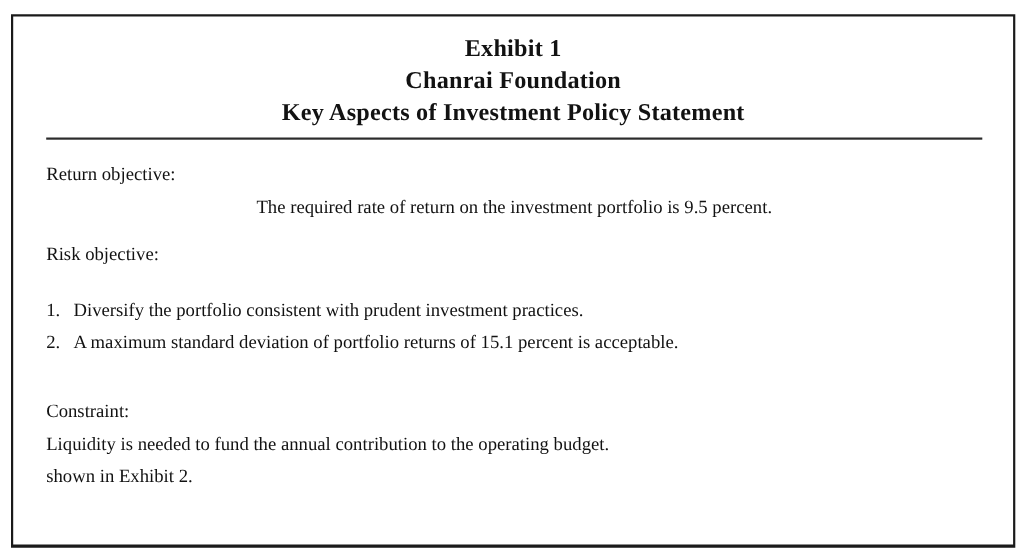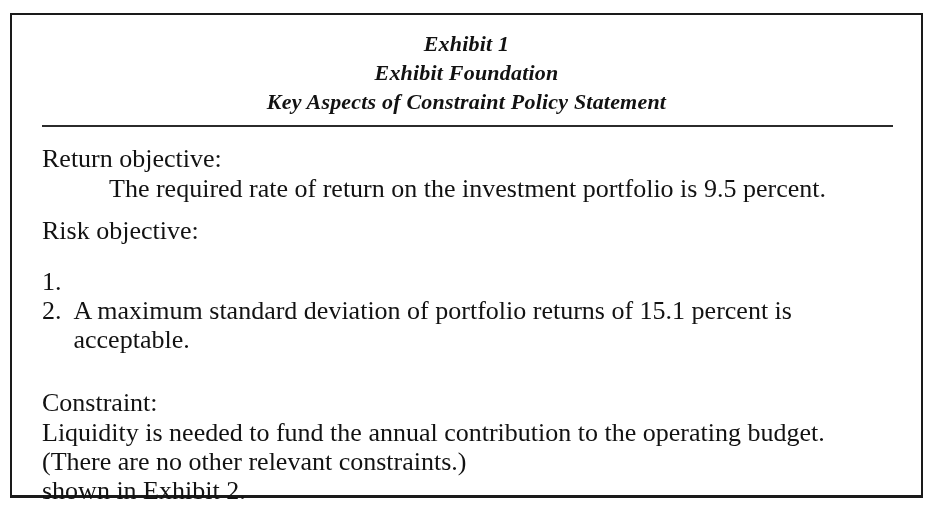--- a/index.html
+++ b/index.html
@@ -29,30 +29,29 @@
   }
   .inner {
     padding: 0 28px 0 30px;
   }
   .title-block {
     margin-top: 14px;
     text-align: center;
     font-size: 22px;
     line-height: 29px;
     font-weight: bold;
-    font-style: italic;
     letter-spacing: 0.2px;
   }
   .rule {
     height: 2px;
     background: #2b2b2b;
     margin: 9px 28px 0 30px;
   }
   .body-text {
-    font-size: 26px;
+    font-size: 17px;
     line-height: 30px;
   }
   .heading-line {
     margin-top: 17px;
   }
   .plain-line {
     margin-top: 0;
     text-align: center;
   }
   .risk-heading {
@@ -79,46 +78,46 @@
   }
 </style>
 </head>
 <body>
 
 <div class="page">
   <div class="exhibit-box">
 
     <div class="title-block">
       <div>Exhibit 1</div>
-      <div>Exhibit Foundation</div>
-      <div>Key Aspects of Constraint Policy Statement</div>
+      <div>Chanrai Foundation</div>
+      <div>Key Aspects of Investment Policy Statement</div>
     </div>
 
     <div class="rule"></div>
 
     <div class="inner body-text">
 
       <div class="heading-line">Return objective:</div>
       <div class="plain-line">The required rate of return on the investment portfolio is 9.5 percent.</div>
 
       <div class="risk-heading">Risk objective:</div>
 
       <div class="numbered-list">
         <div class="numbered-item">
           <span class="num">1.</span>
+          <span>Diversify the portfolio consistent with prudent investment practices.</span>
         </div>
         <div class="numbered-item">
           <span class="num">2.</span>
           <span>A maximum standard deviation of portfolio returns of 15.1 percent is acceptable.</span>
         </div>
       </div>
 
       <div class="constraint-heading">Constraint:</div>
 
       <div class="closing-block">
         <div class="line">Liquidity is needed to fund the annual contribution to the operating budget.</div>
-        <div class="line">(There are no other relevant constraints.)</div>
         <div class="line">shown in Exhibit 2.</div>
       </div>
 
     </div>
   </div>
 </div>
 
 </body></html>

